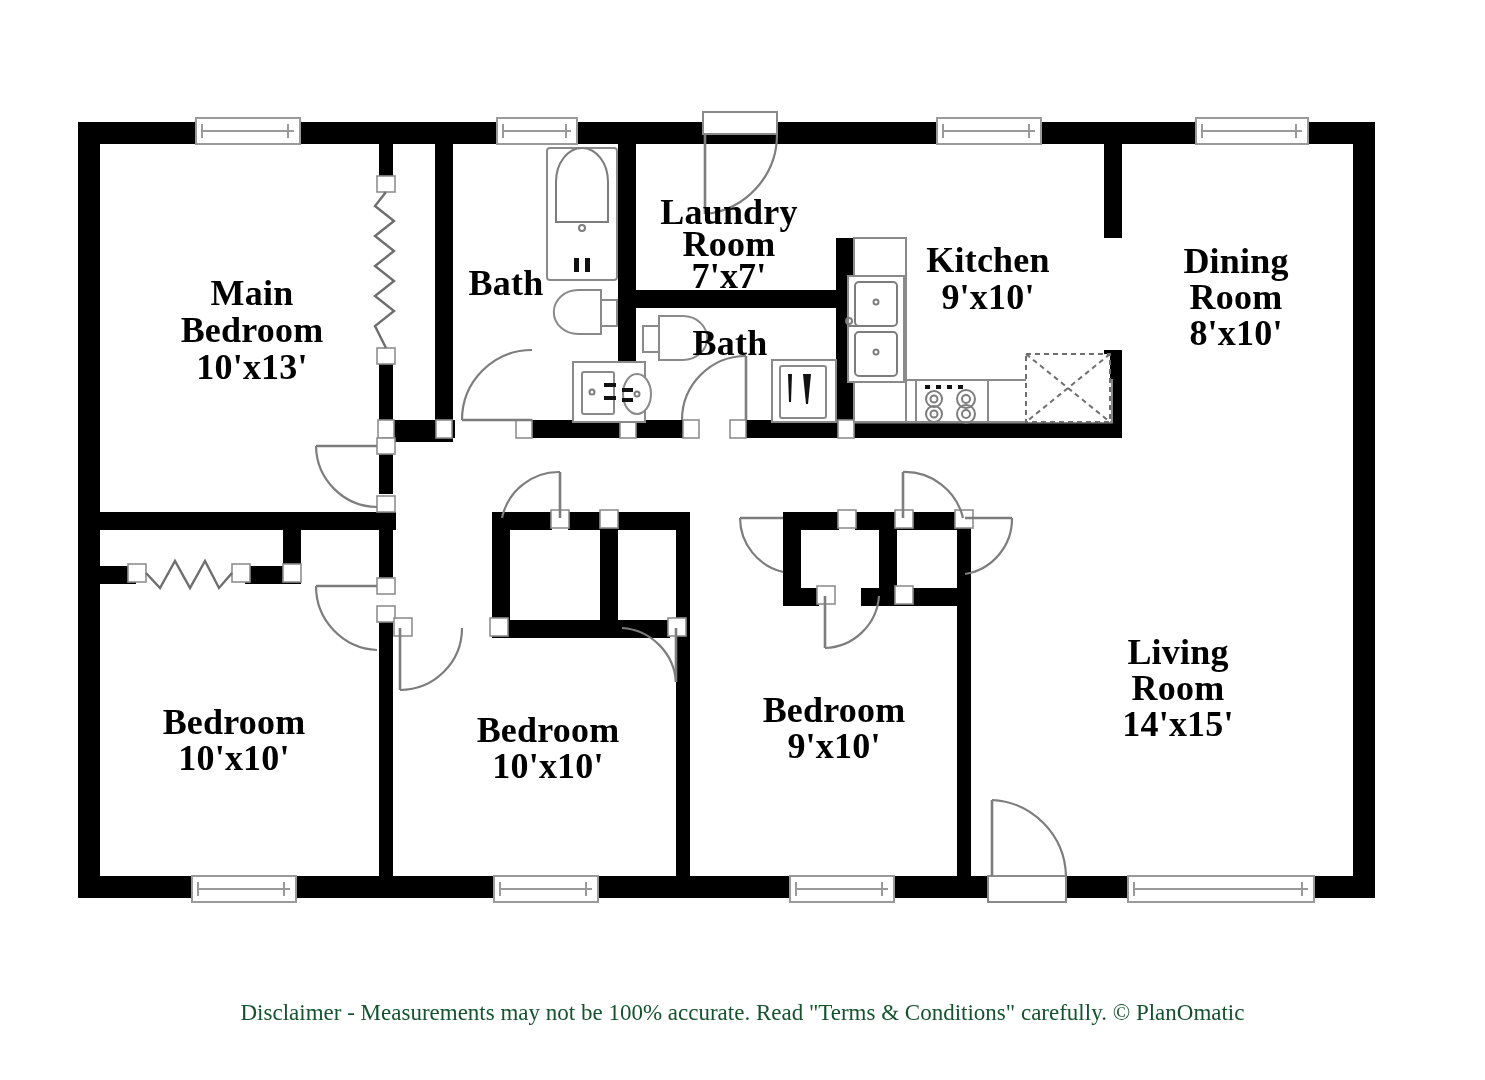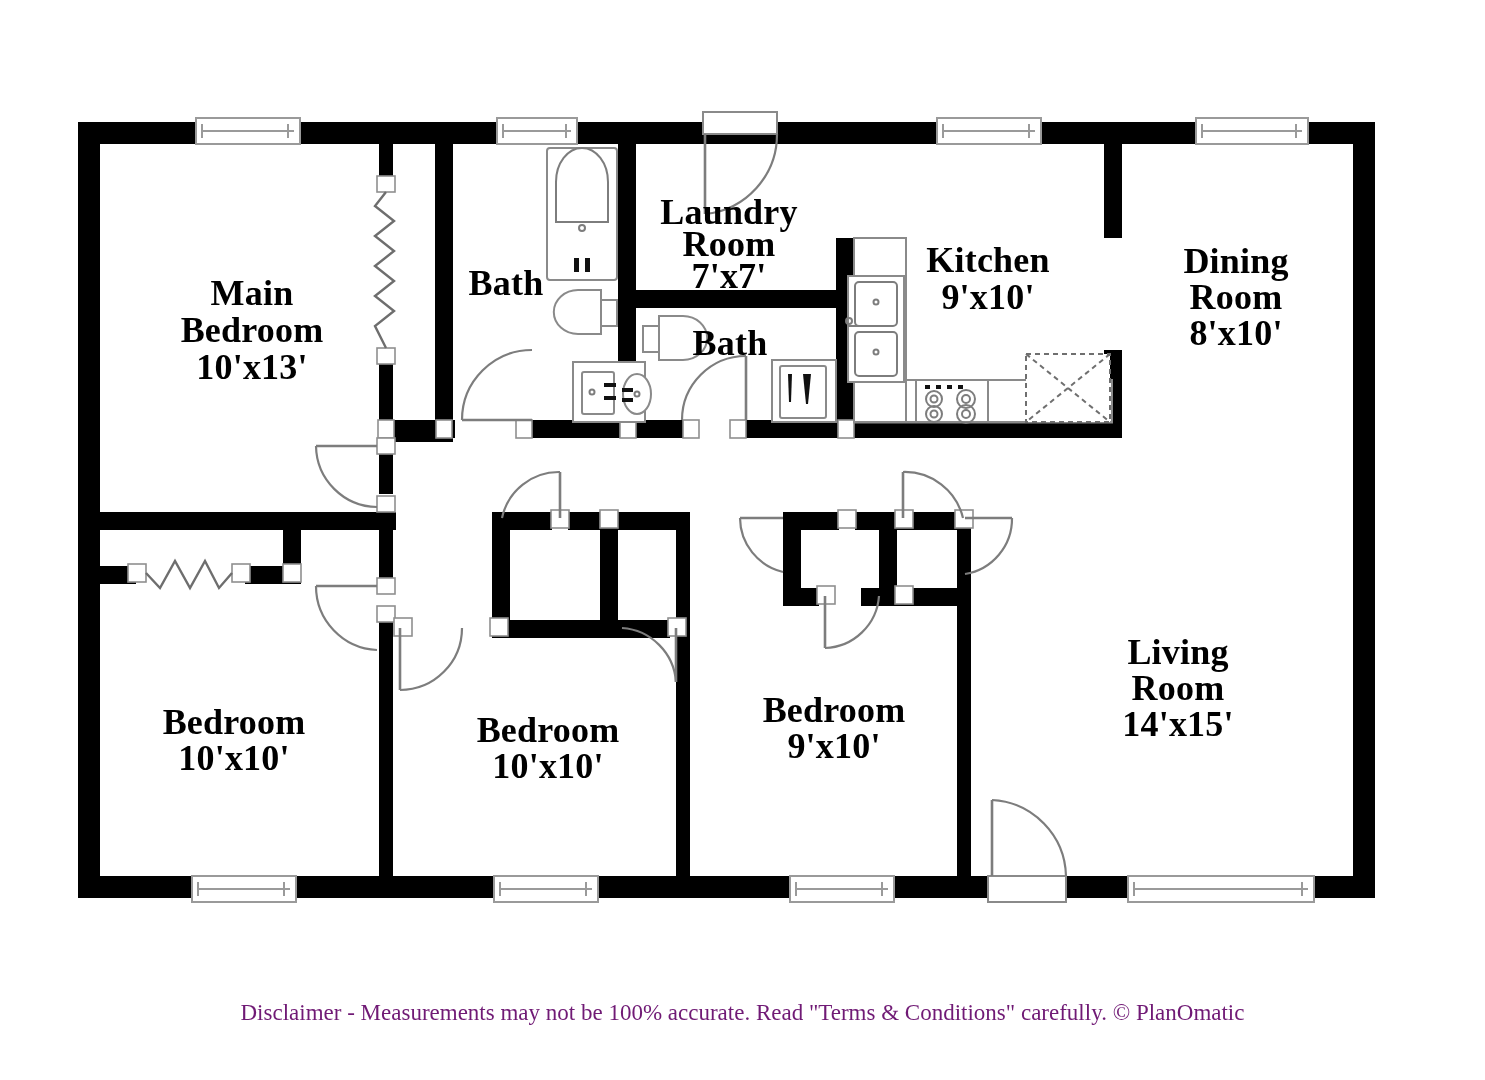--- a/index.html
+++ b/index.html
@@ -85,21 +85,21 @@
     letter-spacing: 0.2px;
   }
   .disclaimer {
     position: absolute;
     left: 0;
     top: 1000px;
     width: 1485px;
     text-align: center;
     font-family: "Liberation Serif", "DejaVu Serif", serif;
     font-size: 23px;
-    color: #701a75;
+    color: #14532d;
     white-space: nowrap;
   }
 </style>
 </head>
 <body>
 
 <div id="floorplan-root">
 
 <svg id="plan" viewBox="0 0 1485 1080" xmlns="http://www.w3.org/2000/svg">
 

